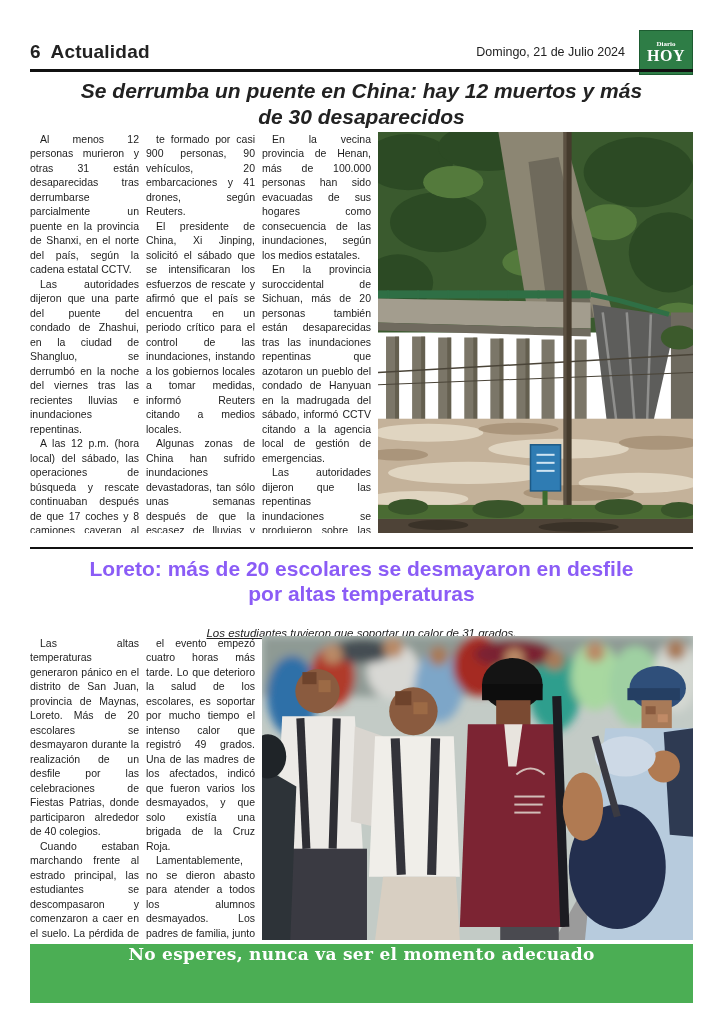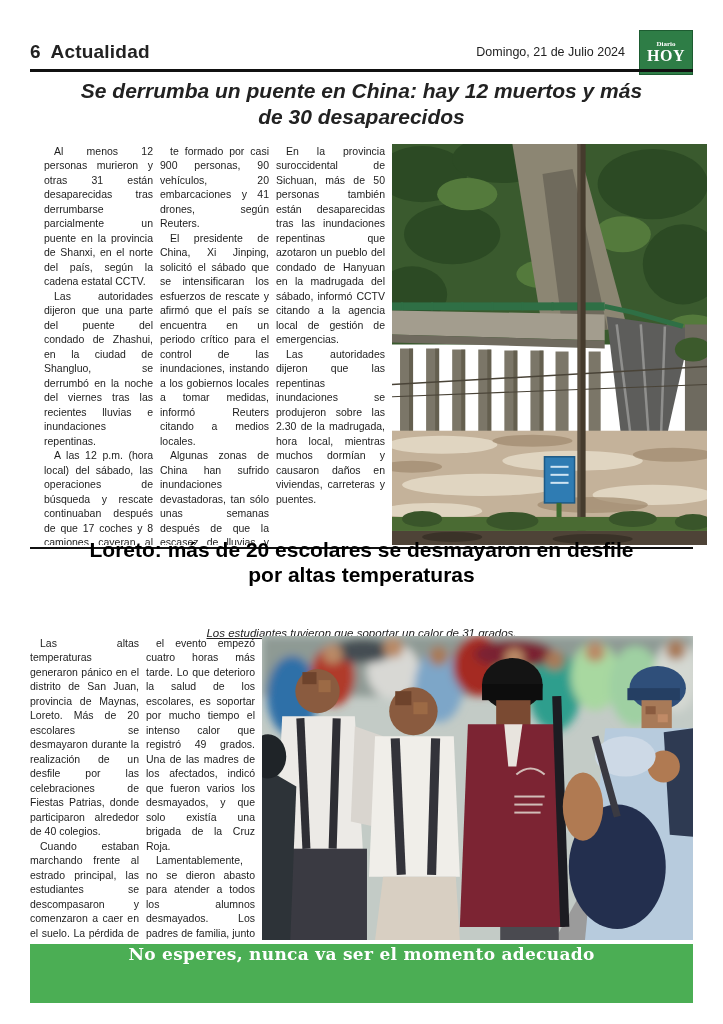--- a/index.html
+++ b/index.html
@@ -19,27 +19,27 @@
   .logo { width:54px; height:45px; background:#2e7d46; border:1px solid #1d5c31;
           display:flex; flex-direction:column; align-items:center; justify-content:center; line-height:1; }
   .logo .logo-top { color:#fff; font-size:7px; font-weight:bold; font-family:"Liberation Serif", serif; }
   .logo .logo-main { color:#fff; font-size:16px; font-weight:bold; font-family:"Liberation Serif", serif; letter-spacing:.5px; }
 
   .rule1 { top:69px; height:3px; background:#111; }
   .rule2 { top:547px; height:2px; background:#111; }
 
   .headline1 { top:78px; text-align:center; font-weight:bold; font-size:21px; line-height:1.22;
                padding:0 40px; color:#222;font-style:italic; }
-  .headline2 { top:537px; text-align:center; font-weight:bold; font-size:21px; line-height:1.2;
-               padding:0 55px; color:#000000; }
+  .headline2 { top:556px; text-align:center; font-weight:bold; font-size:21px; line-height:1.2;
+               padding:0 55px; color:#8b5cf6; }
   .subheadline { top:627px; text-align:center; font-style:italic; text-decoration:underline;
                  font-size:11.5px; color:#222; }
 
   .article-body { display:flex; overflow:hidden; }
-  .article1-body { top:144px; height:401px; gap:7px;margin-left:14px; }
+  .article1-body { top:132px; height:401px; gap:7px; }
   .article2-body { top:636px; height:304px; gap:7px; }
   .col { width:109px; flex:0 0 109px; font-size:10.5px; line-height:1.38; text-align:justify; color:#1c1c1c; }
   .col p { text-indent:10px; margin:0; }
   .photo { flex:1 1 auto; overflow:hidden; }
   .photo svg { display:block; width:100%; height:100%; }
 
   .banner { top:944px; height:59px; background:#4bae54; display:flex; align-items:flex-start; justify-content:center; }
   .banner-text { color:#ffffff; font-family:"DejaVu Serif", serif; font-weight:bold; font-size:17px; letter-spacing:.3px; }
 </style>
 </head>
@@ -69,21 +69,22 @@
       <p>Las autoridades dijeron que una parte del puente del condado de Zhashui, en la ciudad de Shangluo, se derrumbó en la noche del viernes tras las recientes lluvias e inundaciones repentinas.</p>
       <p>A las 12 p.m. (hora local) del sábado, las operaciones de búsqueda y rescate continuaban después de que 17 coches y 8 camiones cayeran al río, informaron los medios estatales.</p>
 
     </div>
     <div class="col">
       <p>te formado por casi 900 personas, 90 vehículos, 20 embarcaciones y 41 drones, según Reuters.</p>
       <p>El presidente de China, Xi Jinping, solicitó el sábado que se intensificaran los esfuerzos de rescate y afirmó que el país se encuentra en un periodo crítico para el control de las inundaciones, instando a los gobiernos locales a tomar medidas, informó Reuters citando a medios locales.</p>
       <p>Algunas zonas de China han sufrido inundaciones devastadoras, tan sólo unas semanas después de que la escasez de lluvias y las temperaturas sofocantes crearan condiciones de sequía.</p>
     </div>
     <div class="col">
-      <p>En la provincia suroccidental de Sichuan, más de 50 personas también están desaparecidas tras las inundaciones repentinas que azotaron un pueblo del condado de Hanyuan en la madrugada del sábado, informó CCTV citando a la agencia local de gestión de emergencias.</p>
+      <p>En la vecina provincia de Henan, más de 100.000 personas han sido evacuadas de sus hogares como consecuencia de las inundaciones, según los medios estatales.</p>
+      <p>En la provincia suroccidental de Sichuan, más de 20 personas también están desaparecidas tras las inundaciones repentinas que azotaron un pueblo del condado de Hanyuan en la madrugada del sábado, informó CCTV citando a la agencia local de gestión de emergencias.</p>
       <p>Las autoridades dijeron que las repentinas inundaciones se produjeron sobre las 2.30 de la madrugada, hora local, mientras muchos dormían y causaron daños en viviendas, carreteras y puentes.</p>
     </div>
 
     <div class="photo">
       <svg viewBox="0 0 314 400" preserveAspectRatio="none">
 
         <rect x="0" y="0" width="314" height="200" fill="#3a5a2e"></rect>
         <g fill="#2c4a24">
           <ellipse cx="30" cy="30" rx="45" ry="28"></ellipse>
             <ellipse cx="110" cy="15" rx="50" ry="24"></ellipse>

